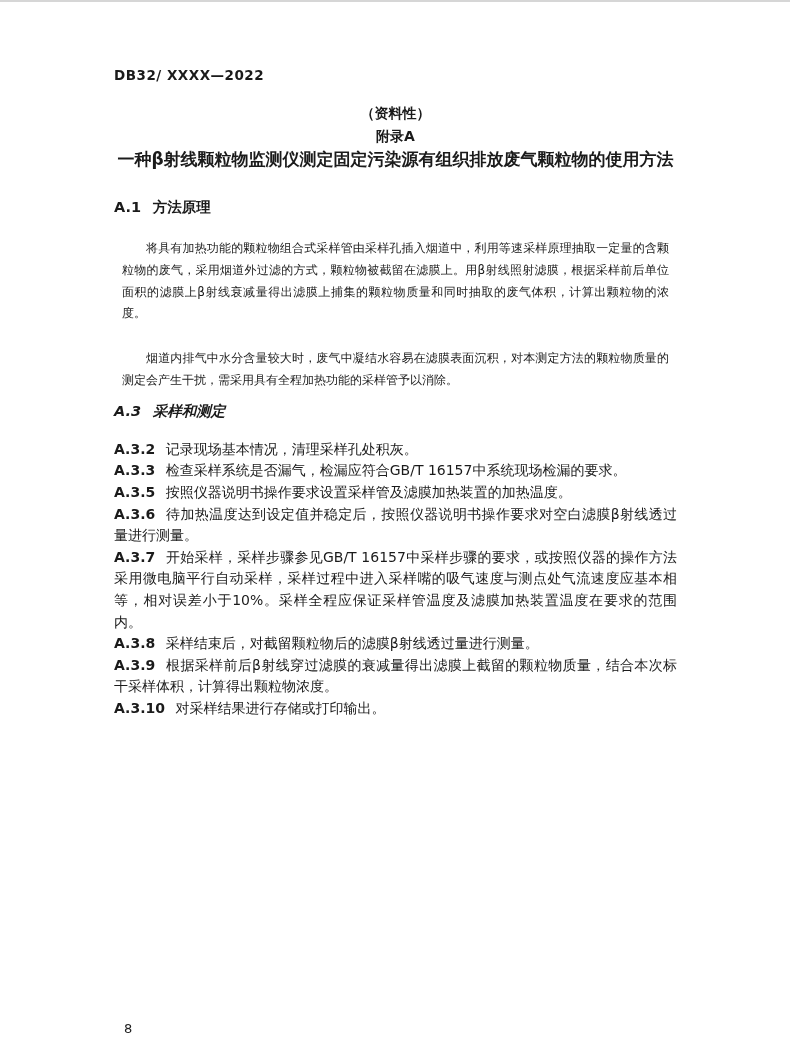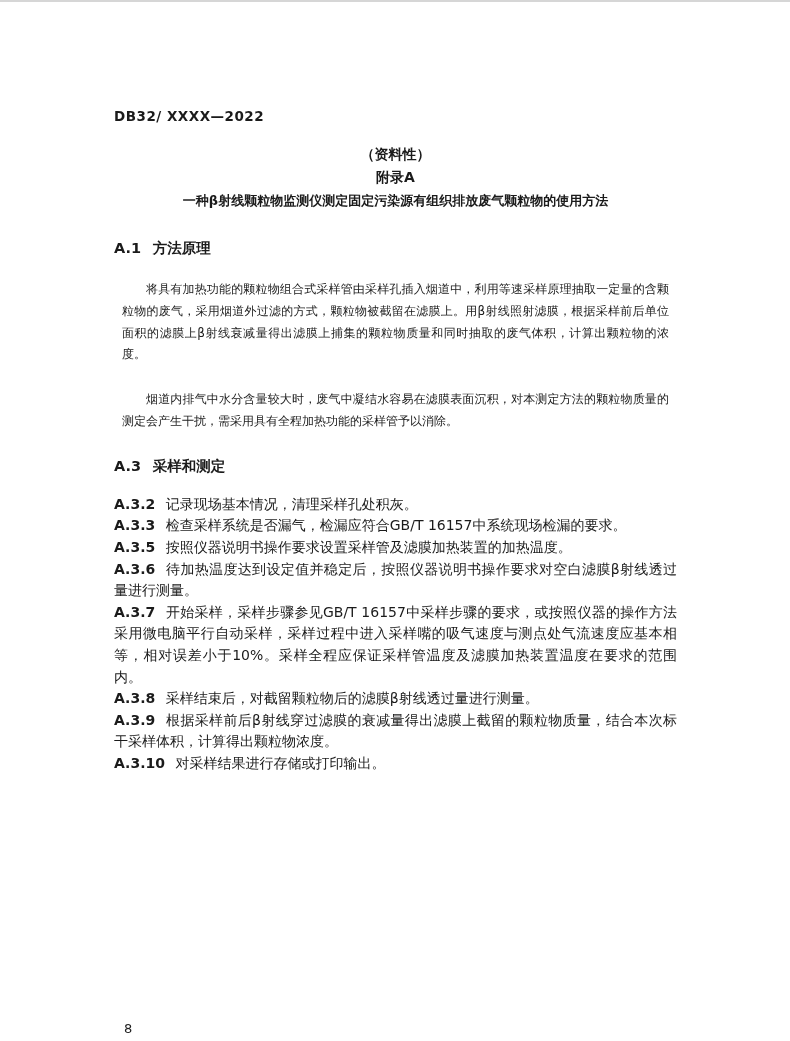--- a/index.html
+++ b/index.html
@@ -11,42 +11,42 @@
     box-sizing: border-box;
     border-top: 2px solid #d6d6d6;
     font-family: "DejaVu Sans", "Liberation Sans", sans-serif;
     color: #1b1b1b;
     overflow: hidden;
   }
   .content {
     padding: 0 113px 0 114px;
   }
   .doc-header {
-    margin-top: 106px;
+    margin-top: 65px;
     font-size: 13.5px;
     font-weight: bold;
     letter-spacing: 0.5px;
     text-align: left;
   }
   .title-block {
     margin-top: 19px;
     text-align: center;
     line-height: 23px;
   }
   .title-block .t-line { font-weight: bold; font-size: 14px; }
-  .title-block .t-main { font-weight: bold; font-size: 13px; }
+  .title-block .t-main { font-weight: bold; font-size: 17px; }
   .sec-heading {
     margin: 0;
     font-size: 14.5px;
     font-weight: bold;
     line-height: 15px;
   }
   .h-a1 { margin-top: 29px; }
   .h-a2 { margin-top: 29px; }
-  .h-a3 { margin-top: 26px; }
+  .h-a3 { margin-top: 12px; font-style: italic; }
   .sec-heading .sec-num { margin-right: 0.8em; }
   .para {
     margin: 8px;
     margin-top: 23px;
     font-size: 12px;
     line-height: 21.8px;
     text-align: justify;
     text-indent: 2em;
   }
   .clause-list {

